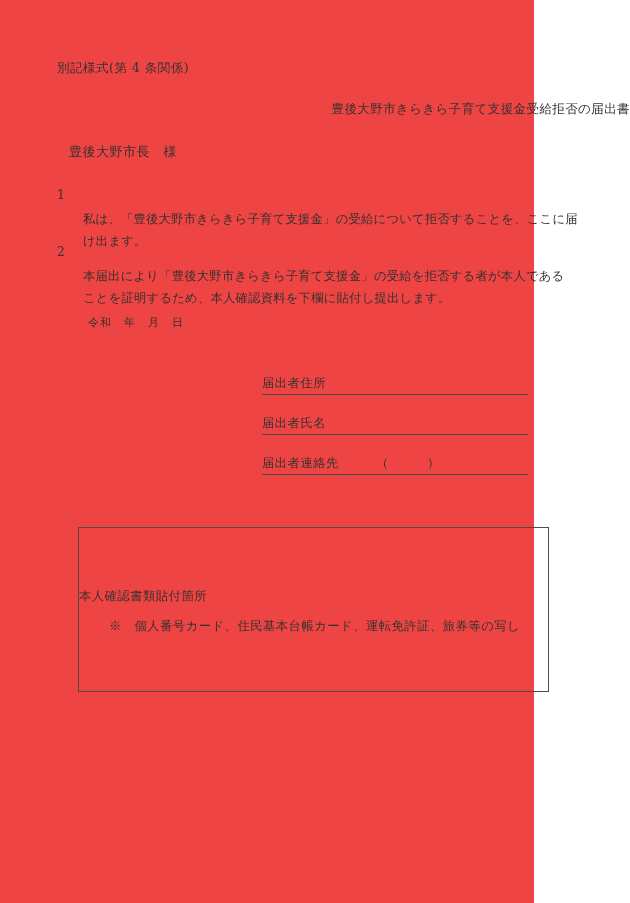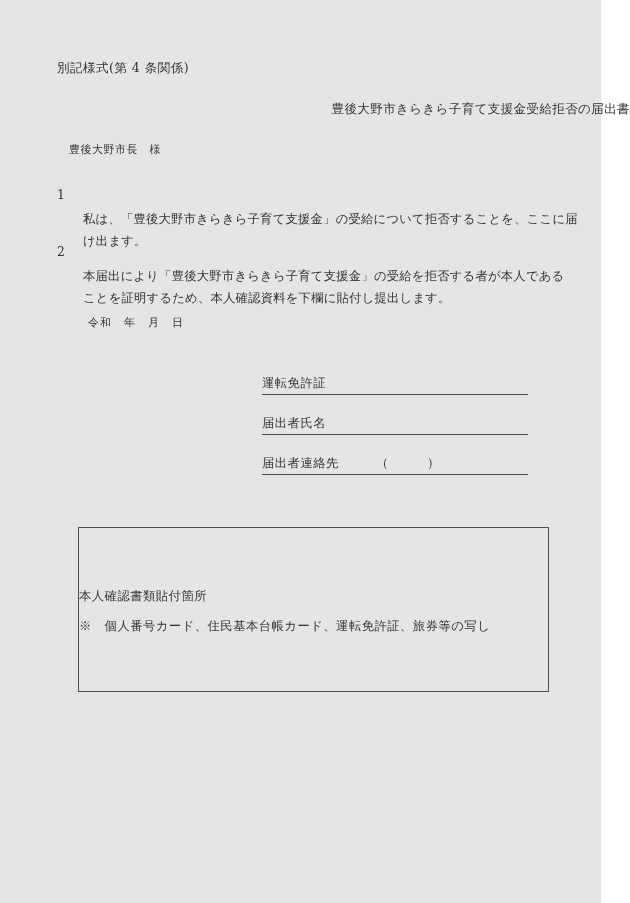--- a/index.html
+++ b/index.html
@@ -11,23 +11,23 @@
     width: 630px;
     height: 903px;
     background: #ffffff;
     font-family: "DejaVu Serif", "Liberation Serif", serif;
     color: #2c2c2c;
     overflow: hidden;
   }
 
   .page {
     position: relative;
-    width: 601px;
+    width: 534px;
     height: 903px;
-    background: #e5e5e5;
+    background: #ef4444;
     box-sizing: border-box;
   }
 
   
   .txt {
     position: absolute;
     font-family: "DejaVu Serif", "Liberation Serif", serif;
     color: #33322f;
     letter-spacing: 0.5px;
     white-space: pre;
@@ -49,22 +49,21 @@
     text-align: right;
     font-size: 12.5px;
     letter-spacing: 0.4px;
     white-space: normal;
   }
 
   
   .addressee {
     left: 69px;
     top: 145px;
-    font-size: 11px;
-    font-family: Liberation Mono, monospace;
+    font-size: 13px;
   }
 
   
   .para {
     position: absolute;
     font-size: 12.3px;
     line-height: 1.75;
     color: #33322f;
     letter-spacing: 0.25px;
     text-align: justify;
@@ -150,21 +149,21 @@
     text-align: left;
     font-size: 12.3px;
     letter-spacing: 0.5px;
     color: #33322f;
   }
   .attach-note {
     position: absolute;
     left: 0;
     top: 90px;
     width: 471px;
-    text-align: left;
+    text-align: center;
     font-size: 12.3px;
     letter-spacing: 0.5px;
     color: #33322f;
   }
 </style>
 </head>
 <body>
 
 <div class="page">
 
@@ -186,21 +185,21 @@
     <span class="num">2</span>
     <span class="body">
       <span>本届出により「豊後大野市きらきら子育て支援金」の受給を拒否する者が本人である</span>
       <span class="cont">ことを証明するため、本人確認資料を下欄に貼付し提出します。</span>
     </span>
   </div>
 
   <div class="txt date-line">令和　年　月　日</div>
 
   <div class="sig-row" id="sig-address">
-    <span class="sig-label">運転免許証</span>
+    <span class="sig-label">届出者住所</span>
   </div>
 
   <div class="sig-row" id="sig-contact">
     <span class="sig-label">届出者連絡先</span>
     <span class="sig-paren">（　　　）</span>
   </div>
 
   <div class="sig-row" id="sig-name">
     <span class="sig-label">届出者氏名</span>
   </div>

